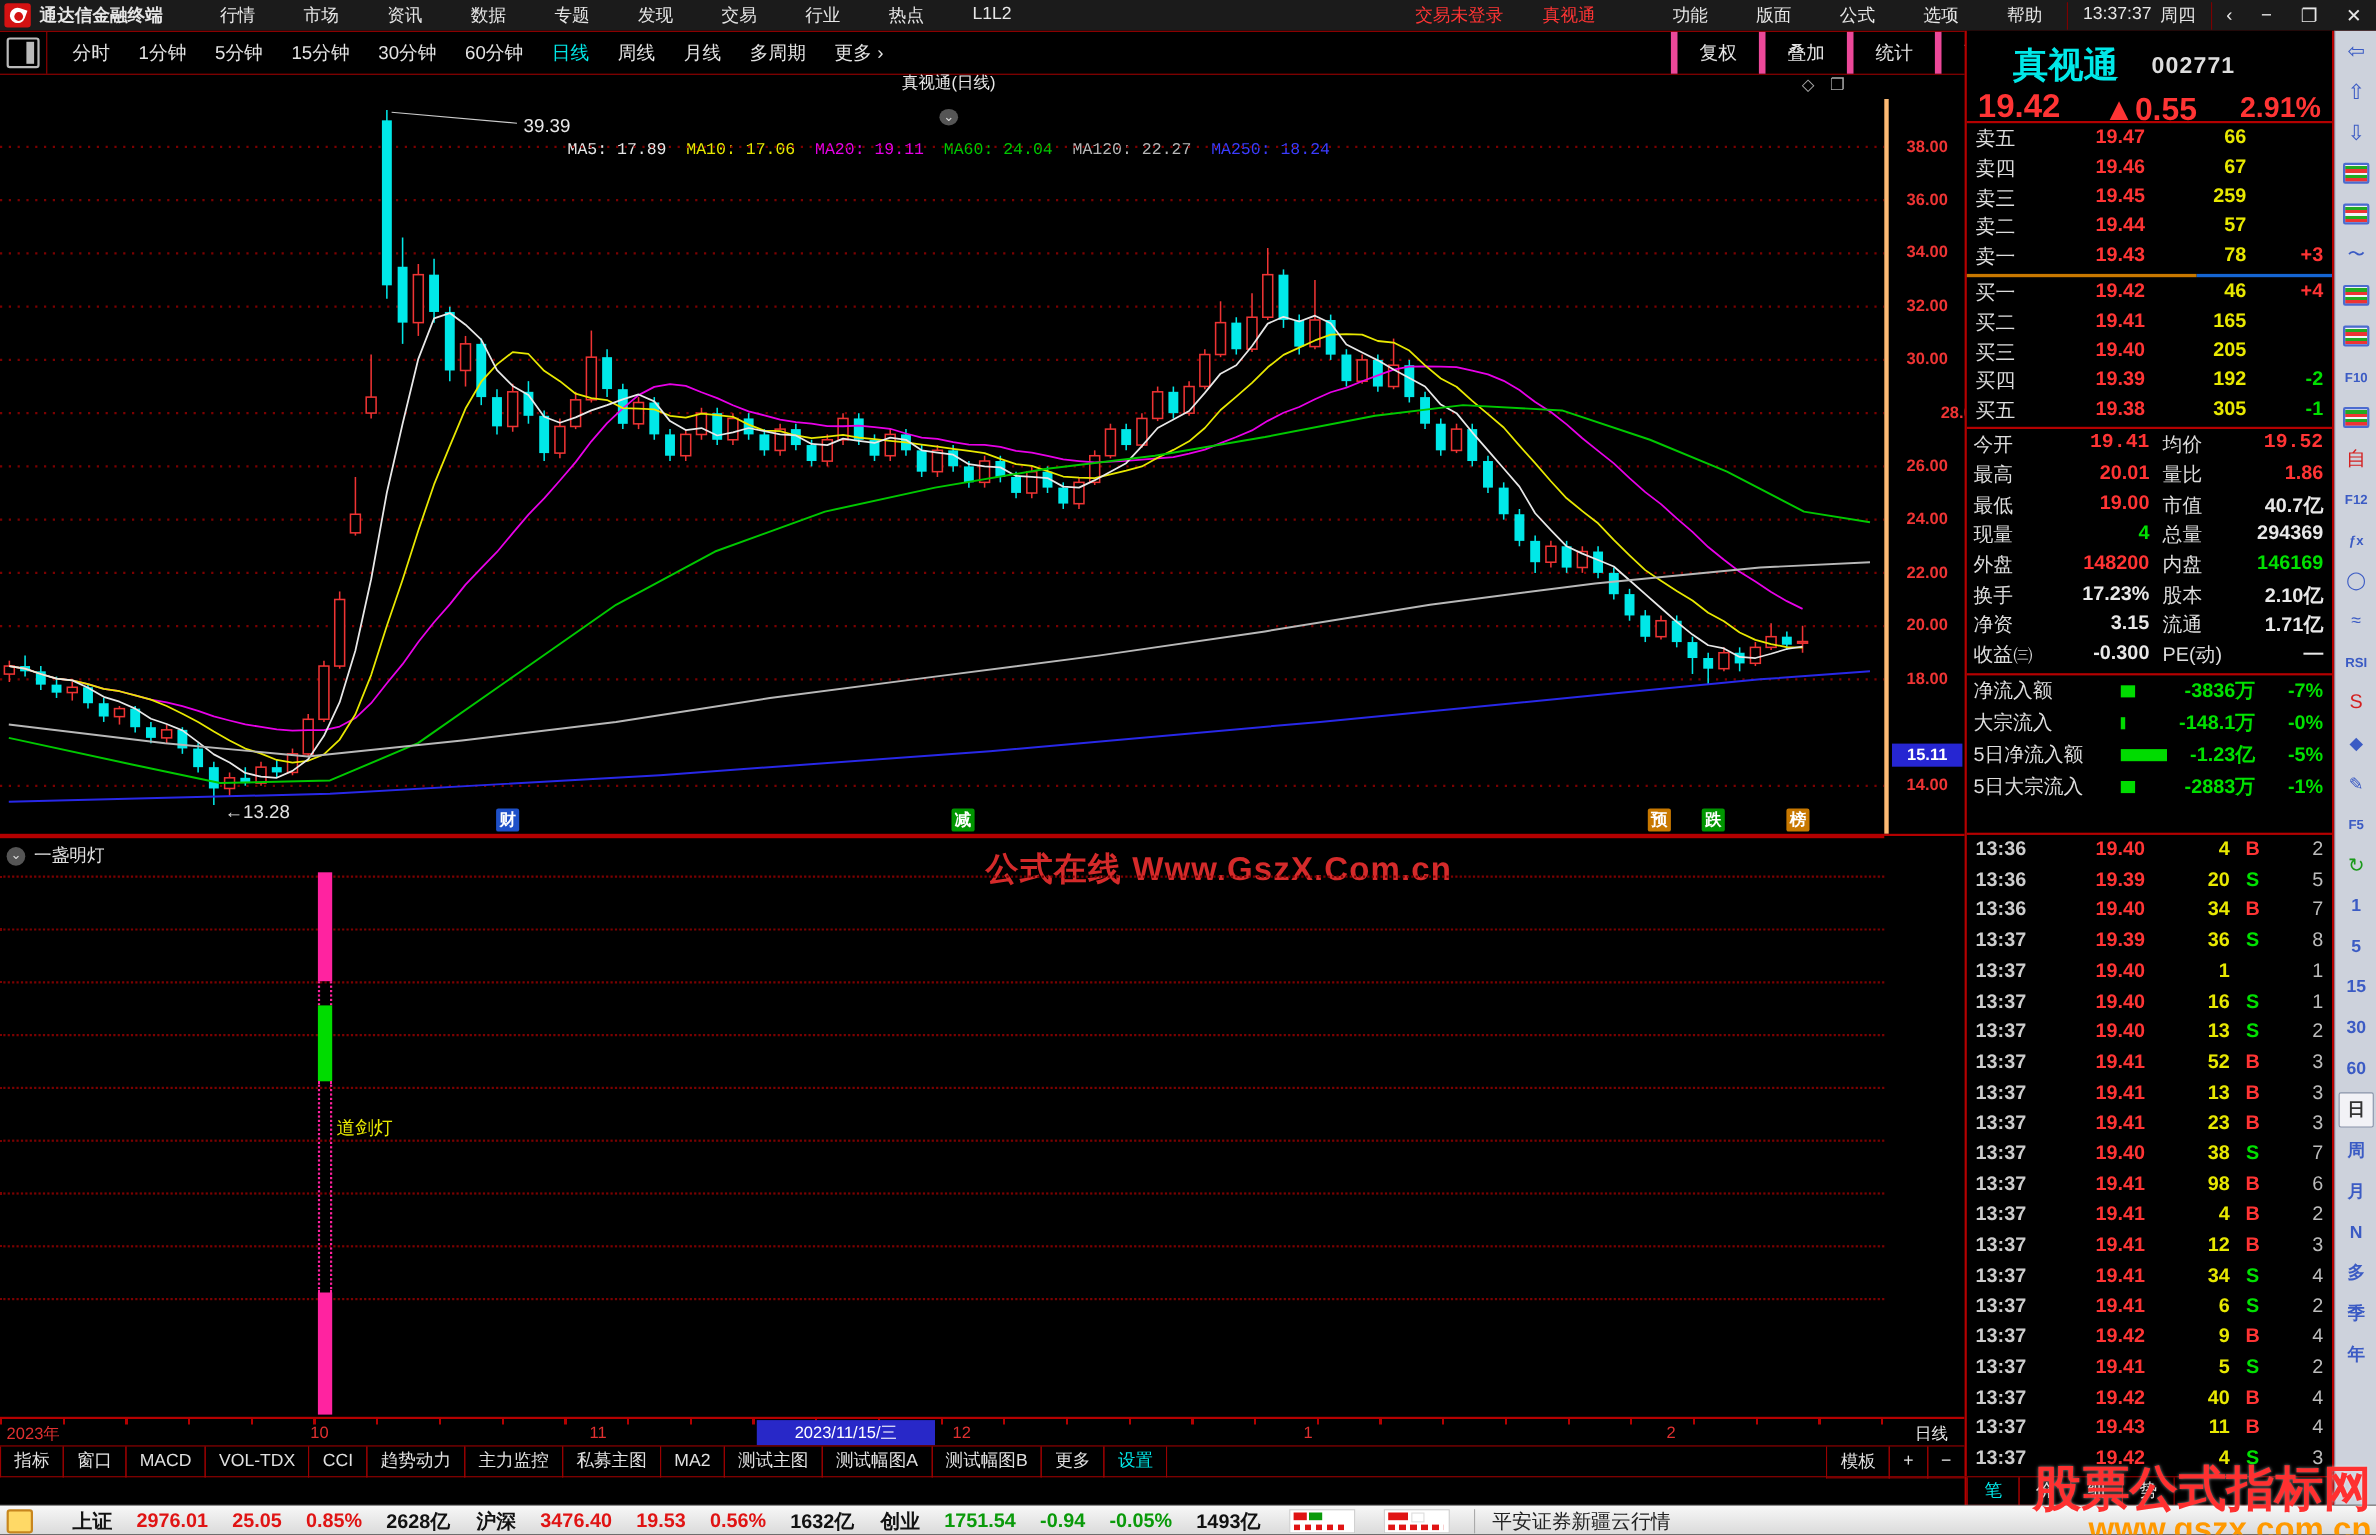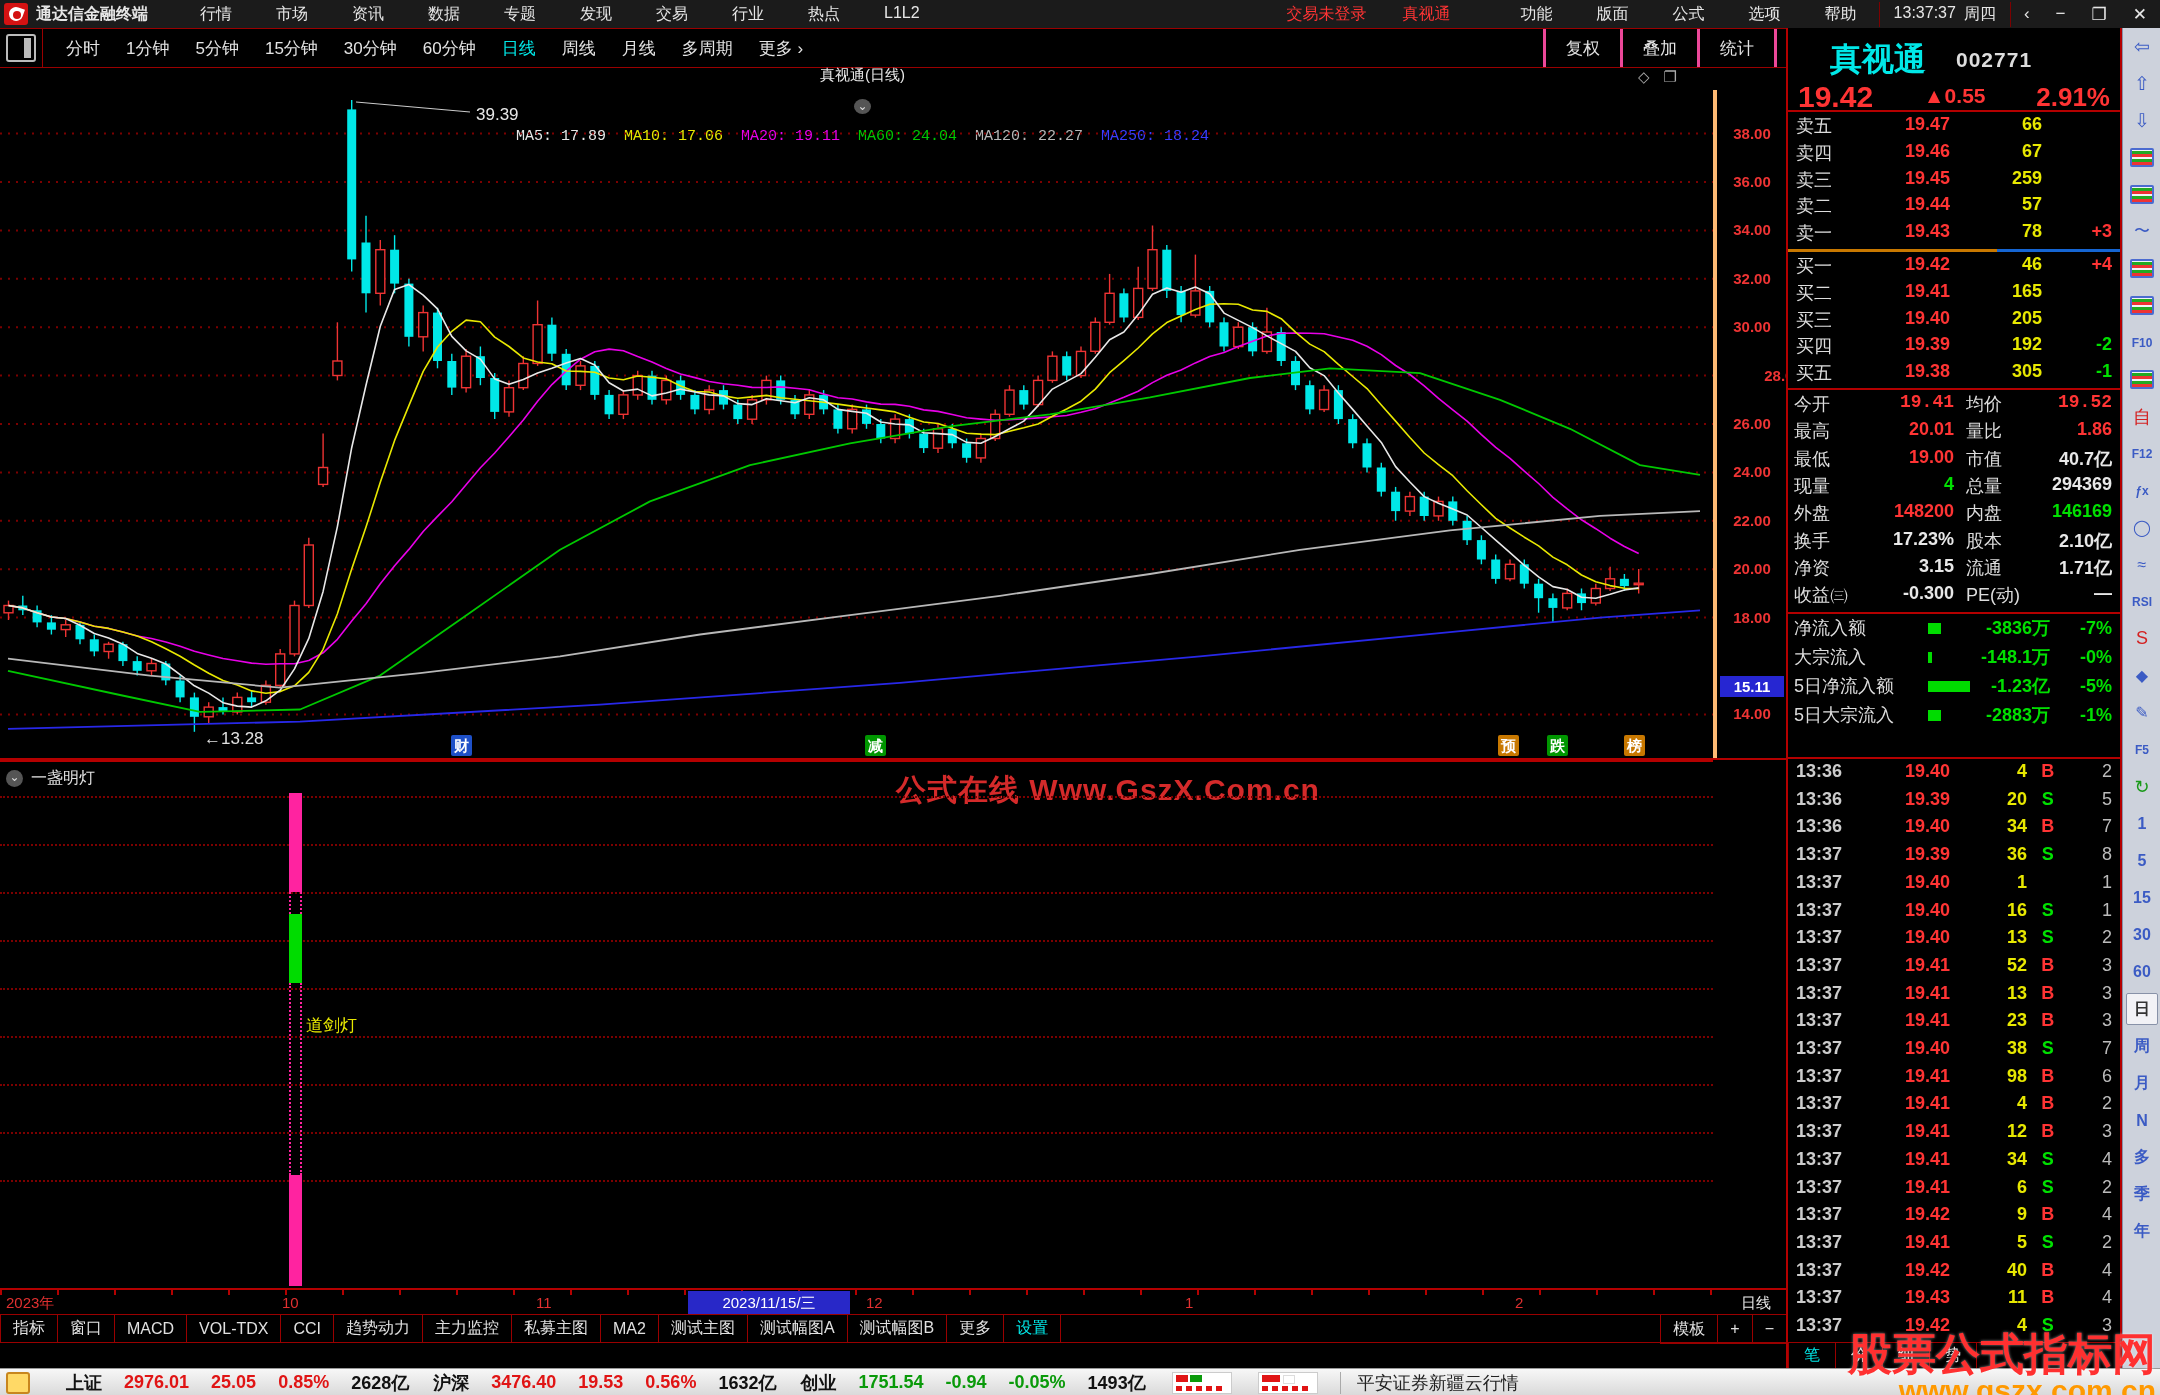--- a/index.html
+++ b/index.html
@@ -17,21 +17,21 @@
   #clockbox{border-left:1px solid #7d0000;border-right:1px solid #7d0000;padding:2px 14px;display:flex;gap:8px;}
   .winctl{padding:0 13px;font-size:17px;}
   
   #toolbar{left:0;top:28px;width:2160px;height:38px;background:#000;border-top:1px solid #9a0000;border-bottom:1px solid #9a0000;display:flex;align-items:center;color:#e4e4e4;font-size:17px;}
   #tb-winicon{width:26px;height:24px;border:2px solid #bbb;border-radius:3px;margin:0 6px;position:relative;}
   #tb-winicon:before{content:"";position:absolute;right:3px;top:2px;bottom:2px;width:7px;background:#bbb;}
   #tb-sep{width:1px;height:38px;background:#9a0000;margin-right:10px;}
   .period-btn{padding:0 13px;cursor:pointer;}
   .period-btn.active{color:#00e8e8;}
   #toolbar-right{margin-left:auto;display:flex;height:38px;}
-  .tb-right-btn{border-left:3px solid #ec4899;padding:0 20px;display:flex;align-items:center;cursor:pointer;}
+  .tb-right-btn{border-left:6px solid #ec4899;padding:0 20px;display:flex;align-items:center;cursor:pointer;}
   
   #chart-header{left:0;top:66px;width:1713px;height:24px;display:flex;align-items:center;font-size:15px;color:#ddd;gap:14px;padding-left:6px;flex-direction:column;}
   #chart-header .sym{color:#e8e8e8;}
   .chev-circle{display:inline-block;width:17px;height:17px;border-radius:50%;background:#555;color:#ddd;text-align:center;line-height:15px;font-size:12px;}
   #corner-icons{left:1638px;top:68px;color:#aaa;font-size:15px;display:flex;gap:14px;}
   
   #main-chart{left:0;top:90px;width:1713px;height:668px;}
   #main-axis{left:1713px;top:90px;width:73px;height:668px;border-left:4px solid #fdba74;}
   .axis-label{position:absolute;left:0;width:70px;text-align:center;color:#ee3434;font-size:15px;font-weight:bold;}
   #price-tag{position:absolute;left:3px;width:64px;height:21px;background:#2626d2;color:#fff;font-size:15px;font-weight:bold;text-align:center;line-height:21px;}
@@ -59,21 +59,21 @@
   .tab-btn.yellow{color:#e8e800;}
   .tab-spacer{flex:1;border-bottom:1px solid #9a0000;}
   #tabrow1-right{position:absolute;right:0;top:0;height:100%;display:flex;}
   
   #quote-panel{left:1786px;top:28px;width:336px;height:1314px;border-left:2px solid #b40000;border-right:2px solid #b40000;background:#000;}
   .qp-sep{position:absolute;left:0;width:332px;height:0;border-top:2px solid #b40000;}
   #qp-name{position:absolute;left:42px;top:10px;color:#00e8e8;font-size:32px;font-weight:bold;}
   #qp-code{position:absolute;left:168px;top:20px;color:#ddd;font-size:21px;font-weight:bold;letter-spacing:1px;}
   #qp-pricerow{position:absolute;left:0;top:52px;width:332px;display:flex;justify-content:space-between;padding:0 10px;box-sizing:border-box;color:#ff3434;font-weight:bold;}
   #qp-price{font-size:30px;}
-  #qp-change{font-size:21px;padding-top:4px;}
+  #qp-change{font-size:29px;padding-top:4px;}
   #qp-pct{font-size:26px;padding-top:2px;}
   .book-row,.tick-row{position:absolute;left:0;width:332px;display:flex;font-size:18px;font-weight:bold;}
   .book-row .lb{width:62px;color:#ddd;padding-left:8px;font-weight:normal;}
   .book-row .pr{width:92px;text-align:right;color:#ff3434;}
   .book-row .vl{width:92px;text-align:right;color:#e8e800;}
   .book-row .dl{width:70px;text-align:right;padding-right:8px;}
   #book-divider{position:absolute;left:0;width:332px;height:3px;}
   #book-divider .o{position:absolute;left:0;top:0;width:63%;height:3px;background:#c87800;}
   #book-divider .b{position:absolute;right:0;top:0;width:37%;height:3px;background:#1565d2;}
   .info-row{position:absolute;left:0;width:332px;display:flex;font-size:18px;}

